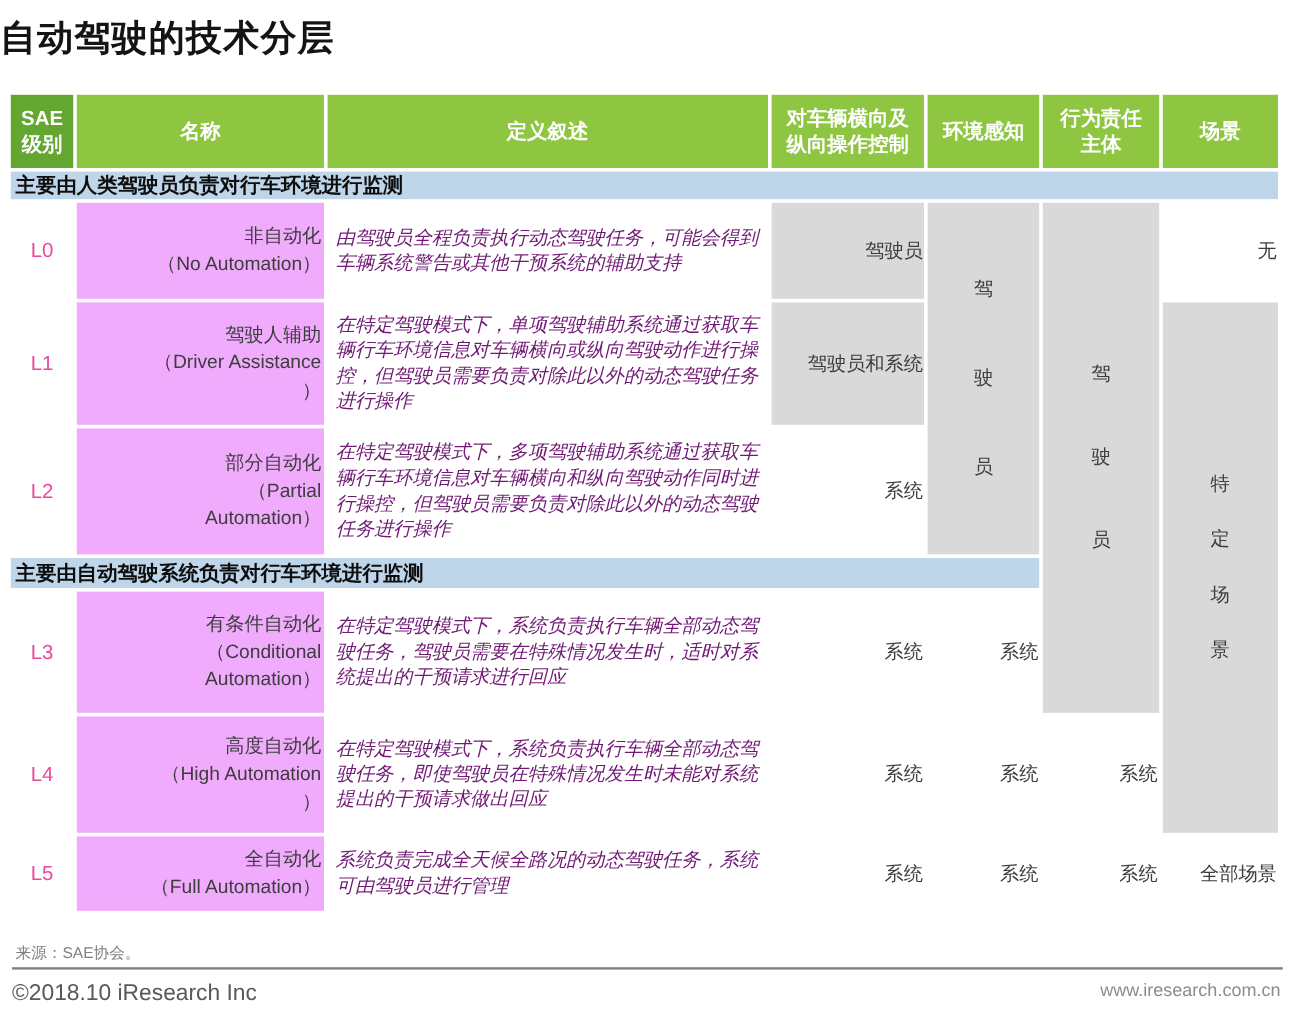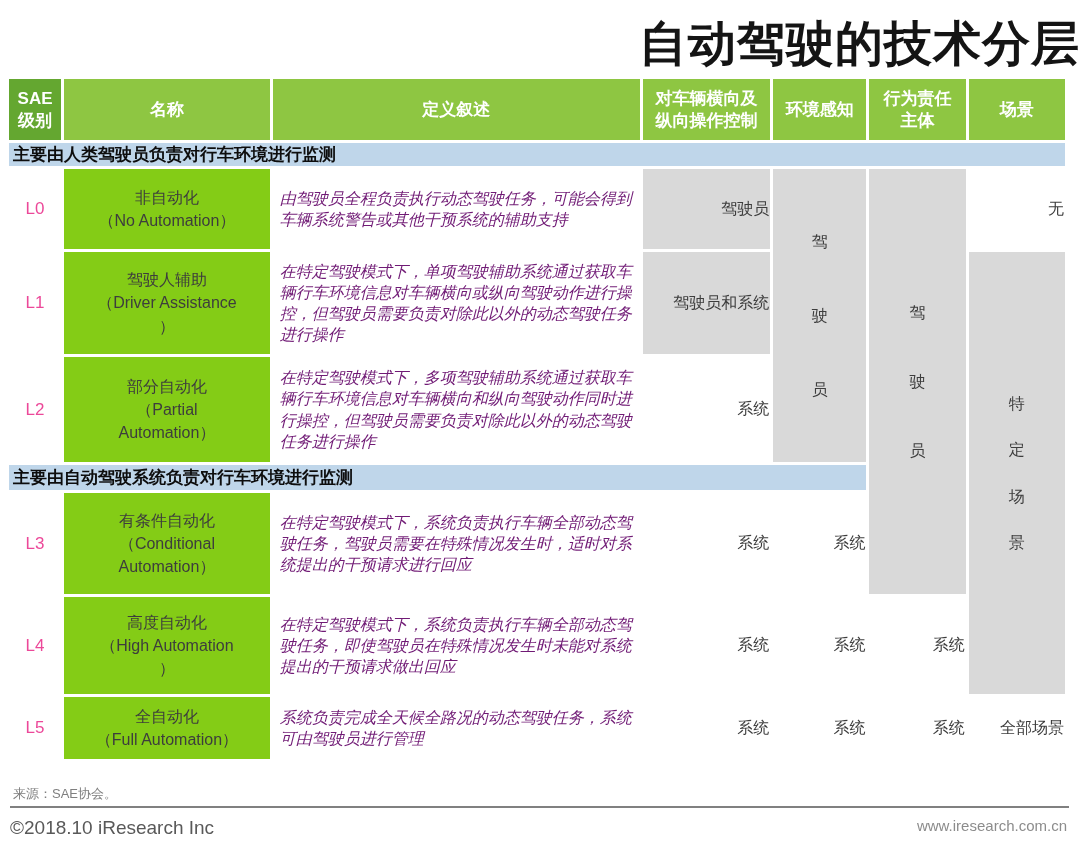--- a/index.html
+++ b/index.html
@@ -4,21 +4,21 @@
 <style>
   * { box-sizing: border-box; }
   html,body { margin:0; padding:0; }
   body {
     width:1080px; height:842px; position:relative; overflow:hidden;
     background:#ffffff;
     font-family:"Liberation Sans","DejaVu Sans",sans-serif;
   }
   .title {
     position:absolute; top:12px; left:0; width:100%; margin:0;
-    text-align:right; font-size:48px; font-weight:bold; color:#141414;
+    text-align:left; font-size:30px; font-weight:bold; color:#141414;
     letter-spacing:1px;
   }
   table.sae-table {
     position:absolute; left:6px; top:76px; width:1062px;
     border-collapse:separate; border-spacing:3px; table-layout:fixed;
   }
   tr.rh-header { height:61px;margin-left:21px; }
   tr.rh-bar    { height:18px; }
   tr.rh-l0     { height:80px; }
   tr.rh-l1     { height:102px; }
@@ -31,22 +31,22 @@
     background:var(--green_light); color:#ffffff; font-weight:bold;
     font-size:17px; text-align:center; vertical-align:middle;
     white-space:pre-line; line-height:1.28; padding:0;
   }
   th.th.dark { background:var(--green_dark); }
   td.section {
     background:var(--blue_bar); color:#0d0d0d; font-weight:bold;
     font-size:17px; text-align:left; vertical-align:middle; padding:0 0 0 4px;
   }
   td.lvl  { font-size:17px; color:#ec4899; text-align:center; vertical-align:middle; background:#fff; }
-  td.name { font-size:16px; color:#3d3d3d; text-align:center; vertical-align:middle;
-            white-space:pre-line; line-height:1.45; padding:0 2px; background:#84cc16; }
+  td.name { font-size:16px; color:#3d3d3d; text-align:right; vertical-align:middle;
+            white-space:pre-line; line-height:1.45; padding:0 2px; background:#f0abfc; }
   td.def  { font-size:16px; color:#701a75; text-align:left; vertical-align:middle;
             line-height:1.32; padding:2px 7px; background:#fff;font-style:italic; }
   td.val  { font-size:16px; color:#3d3d3d; text-align:right; vertical-align:middle; background:#fff; }
   td.gray { background:var(--cell_gray); }
   .vstack { display:flex; flex-direction:column; align-items:center; line-height:1.2;
             font-size:16px; color:#3d3d3d; }
   .gap55 { gap:55px; }
   .gap50 { gap:50px; }
   .gap27 { gap:27px; }
   .source    { position:absolute; left:13px; top:785px; font-size:13px; color:#7f7f7f; }

